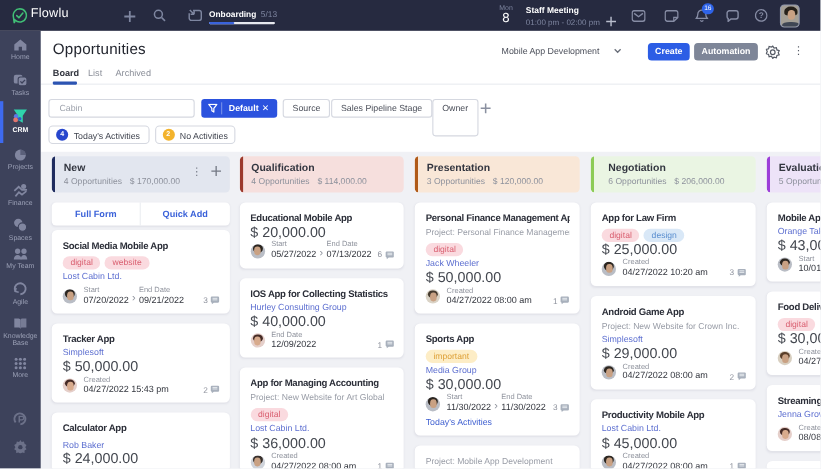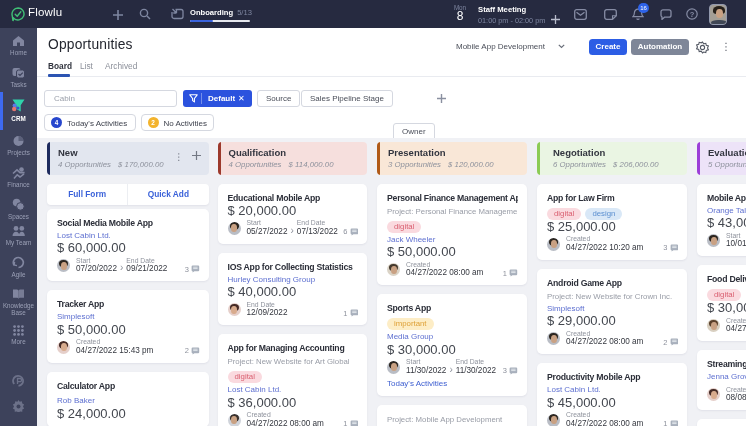--- a/index.html
+++ b/index.html
@@ -18,21 +18,21 @@
   .sbitem svg { display:block; margin:0 auto 2px; }
 
   
   #main { position:absolute; left:37px; top:28px; width:709px; height:398px; background:#fff; }
   #board { position:absolute; left:0; top:110px; width:709px; height:288px; background:#f0f1f5; overflow:hidden; }
 
   .col { position:absolute; top:4px; }
   .colhead { height:33px; border-radius:4px; position:relative; overflow:hidden; padding:5px 8px 0 11px; }
   .colhead .bar { position:absolute; left:0; top:0; bottom:0; width:3px; }
   .colhead .t { font-size:9.5px; font-weight:700; color:#32353f; line-height:12px; }
-  .colhead .s { font-size:7.8px; color:#8d919c; line-height:11px;font-style:italic; }
+  .colhead .s { font-size:7.8px; color:#8d919c; line-height:11px; }
   .colhead .s b { font-weight:400; margin-left:5px; }
 
   .card { background:#fff; border-radius:5px; box-shadow:0 1px 2px rgba(45,55,90,.08); padding:8px 9px 6.5px 10px; margin-bottom:9px; }
   .ct { font-size:8.7px; font-weight:700; color:#2c2f39; line-height:13px; letter-spacing:-.25px; white-space:nowrap; overflow:hidden; }
   .cp { font-size:7.8px; color:#989ca6; line-height:13px; white-space:nowrap; overflow:hidden; }
   .cl { font-size:8px; color:#5d6fd0; line-height:12.5px; }
   .cm { font-size:13px; color:#43474f; line-height:12.5px; }
   .tags { height:16px; padding-top:3px; white-space:nowrap; }
   .tag { display:inline-block; vertical-align:top; height:12px; line-height:12px; border-radius:6px; padding:0 7px; font-size:7.8px; margin-right:4px; }
   .tag.pink { background:#fadadf; color:#d95f70; }
@@ -250,21 +250,21 @@
     <div class="abs" style="left:146px;top:61.5px;width:69px;height:17.5px;background:#2b52de;border-radius:3px;">
       <svg class="abs" style="left:6px;top:4.5px" width="9" height="9" viewBox="0 0 9 9">
           <path d="M.8.8h7.4L5.4 4.5v3.4L3.6 6.6V4.5z" fill="none" stroke="#fff" stroke-width="1.1" stroke-linejoin="round"></path>
         </svg>
       <div class="abs" style="left:17.5px;top:3px;width:1px;height:11px;background:rgba(255,255,255,.35);"></div>
       <div class="abs" style="left:25px;top:4px;font-size:8px;font-weight:700;color:#fff;">Default</div>
       <div class="abs" style="left:55px;top:4px;font-size:8px;color:#fff;">✕</div>
     </div>
     <div class="abs" style="left:220px;top:61.5px;height:17.5px;border:1px solid #d5d8e0;border-radius:3px;background:#fff;font-size:8px;color:#4a4e59;line-height:16px;padding:0 8px;">Source</div>
     <div class="abs" style="left:264px;top:61.5px;height:17.5px;border:1px solid #d5d8e0;border-radius:3px;background:#fff;font-size:8px;color:#4a4e59;line-height:16px;padding:0 8px;">Sales Pipeline Stage</div>
-    <div class="abs" style="left:356px;top:61.5px;height:22px;border:1px solid #d5d8e0;border-radius:3px;background:#fff;font-size:8px;color:#4a4e59;line-height:16px;padding:0 8px;margin-top:33px;">Owner</div>
+    <div class="abs" style="left:356px;top:61.5px;height:34px;border:1px solid #d5d8e0;border-radius:3px;background:#fff;font-size:8px;color:#4a4e59;line-height:16px;padding:0 8px;">Owner</div>
     <svg class="abs" style="left:399px;top:65px" width="11" height="11" viewBox="0 0 11 11">
         <path d="M5.5 1v9M1 5.5h9" stroke="#8a90a0" stroke-width="1.4"></path>
       </svg>
 
     <div class="abs" style="left:7px;top:85.5px;width:92px;height:17.5px;border:1px solid #d5d8e0;border-radius:4px;background:#fff;">
       <div class="abs" style="left:6px;top:2.75px;width:11px;height:11px;border-radius:50%;background:#2746cd;color:#fff;font-size:6.4px;text-align:center;line-height:11px;font-weight:700;">4</div>
       <div class="abs" style="left:22px;top:4px;font-size:8px;color:#3f434e;">Today's Activities</div>
     </div>
     <div class="abs" style="left:103.5px;top:85.5px;width:73px;height:17.5px;border:1px solid #d5d8e0;border-radius:4px;background:#fff;">
       <div class="abs" style="left:6px;top:2.75px;width:11px;height:11px;border-radius:50%;background:#f3b32c;color:#fff;font-size:6.4px;text-align:center;line-height:11px;font-weight:700;">2</div>
@@ -283,22 +283,22 @@
             <path d="M4.5 0v9M0 4.5h9" stroke="#737884" stroke-width="1.2"></path>
           </svg>
       </div>
       <div style="margin-top:8.5px;">
         <div class="qbar">
             <div>Full Form</div>
             <div>Quick Add</div>
           </div>
         <div class="card">
           <div class="ct">Social Media Mobile App</div>
+          <div class="tags"><span class="tag pink">digital</span><span class="tag pink">website</span></div>
           <div class="cl">Lost Cabin Ltd.</div>
-          <div class="cm">$ 60,000.00</div>
           <div class="arow">
               <span class="av avC"></span>
             <span class="dcol">
                 <span class="dl">Start</span>
                 <span class="dv">07/20/2022</span>
               </span>
             <span class="chev">›</span>
             <span class="dcol">
                 <span class="dl">End Date</span>
                 <span class="dv">09/21/2022</span>

